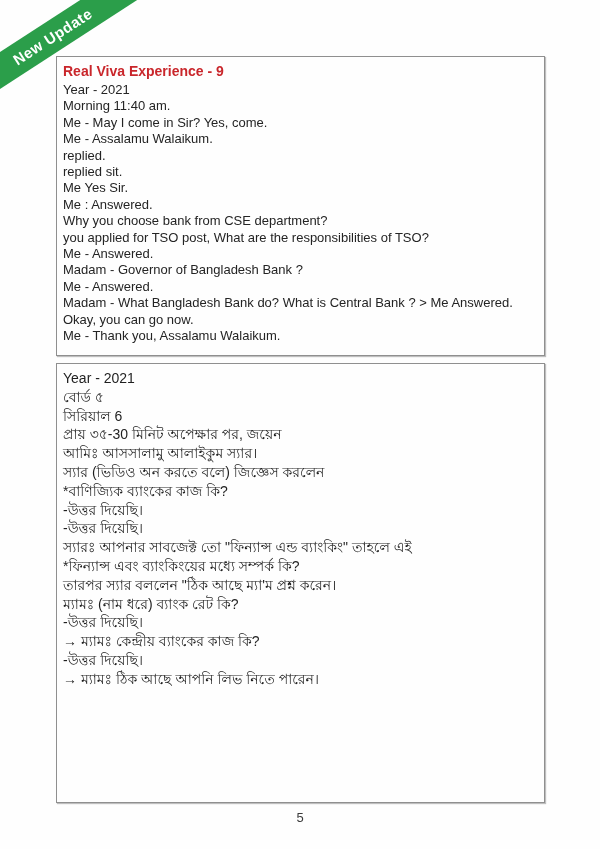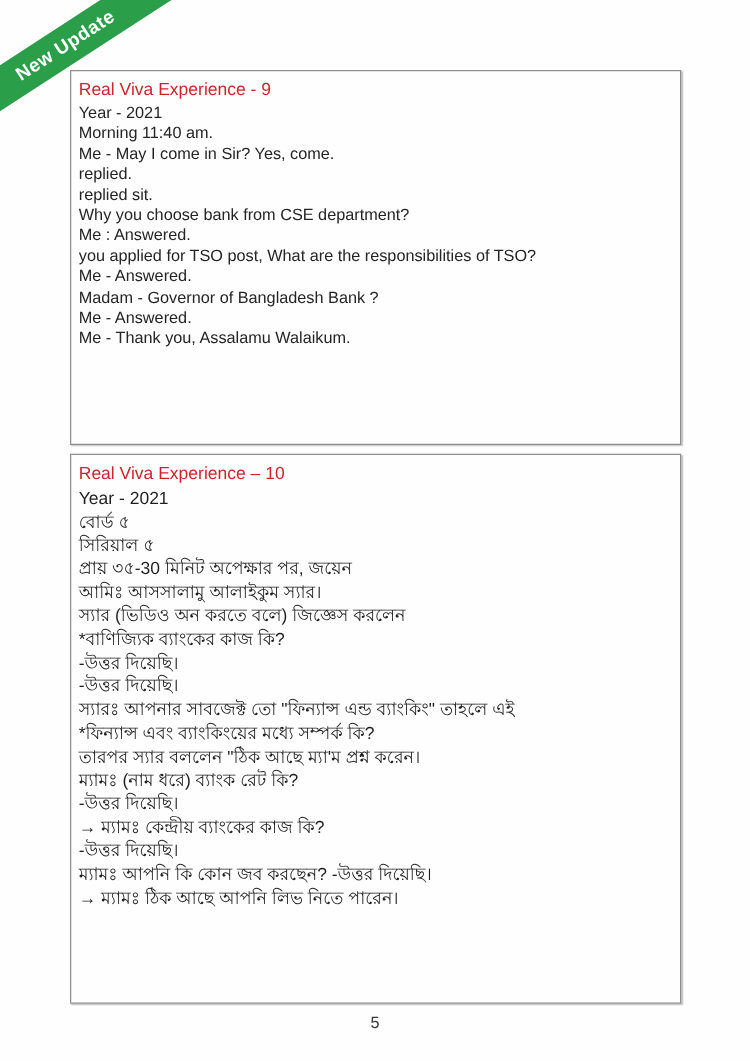--- a/index.html
+++ b/index.html
@@ -46,21 +46,21 @@
     background: #fefefe;
     box-sizing: border-box;
     padding: 5px 8px 4px 6px;
     overflow: hidden;
   }
   .box1 { top: 56px;  height: 300px; }
   .box2 { top: 363px; height: 440px; }
   .box h2 {
     margin: 0 0 2px 0;
     font-size: 14px;
-    font-weight: normal;
+    font-weight: bold;
     color: #c9262b;
     line-height: 18px;
   }
   .box1 .line {
     font-size: 13px;
     line-height: 16.4px;
     color: #242424;
     white-space: nowrap;
   }
   .box2 .line {
@@ -87,51 +87,53 @@
   <div class="ribbon">
     <span>New Update</span>
   </div>
 
   <section class="box box1">
     <h2>Real Viva Experience - 9</h2>
     <div>
         <div class="line">Year - 2021</div>
         <div class="line">Morning 11:40 am.</div>
         <div class="line">Me - May I come in Sir? Yes, come.</div>
+        <div class="line">Me - Assalamu Walaikum.</div>
         <div class="line">replied.</div>
         <div class="line">replied sit.</div>
+        <div class="line">Me Yes Sir.</div>
+        <div class="line">Me : Answered.</div>
         <div class="line">Why you choose bank from CSE department?</div>
-        <div class="line">Me : Answered.</div>
         <div class="line">you applied for TSO post, What are the responsibilities of TSO?</div>
         <div class="line">Me - Answered.</div>
         <div class="line">Madam - Governor of Bangladesh Bank ?</div>
         <div class="line">Me - Answered.</div>
+        <div class="line">Madam - What Bangladesh Bank do? What is Central Bank ? &gt; Me Answered.</div>
+        <div class="line">Okay, you can go now.</div>
         <div class="line">Me - Thank you, Assalamu Walaikum.</div>
       </div>
   </section>
 
   <section class="box box2">
-    <h2>Real Viva Experience – 10</h2>
     <div>
         <div class="line">Year - 2021</div>
         <div class="line">বোর্ড ৫</div>
-        <div class="line">সিরিয়াল ৫</div>
+        <div class="line">সিরিয়াল 6</div>
         <div class="line">প্রায় ৩৫-30 মিনিট অপেক্ষার পর, জয়েন</div>
         <div class="line">আমিঃ আসসালামু আলাইকুম স্যার।</div>
         <div class="line">স্যার (ভিডিও অন করতে বলে) জিজ্ঞেস করলেন</div>
         <div class="line">*বাণিজ্যিক ব্যাংকের কাজ কি?</div>
         <div class="line">-উত্তর দিয়েছি।</div>
         <div class="line">-উত্তর দিয়েছি।</div>
         <div class="line">স্যারঃ আপনার সাবজেক্ট তো "ফিন্যান্স এন্ড ব্যাংকিং" তাহলে এই</div>
         <div class="line">*ফিন্যান্স এবং ব্যাংকিংয়ের মধ্যে সম্পর্ক কি?</div>
         <div class="line">তারপর স্যার বললেন "ঠিক আছে ম্যা'ম প্রশ্ন করেন।</div>
         <div class="line">ম্যামঃ (নাম ধরে) ব্যাংক রেট কি?</div>
         <div class="line">-উত্তর দিয়েছি।</div>
         <div class="line">→ ম্যামঃ কেন্দ্রীয় ব্যাংকের কাজ কি?</div>
         <div class="line">-উত্তর দিয়েছি।</div>
-        <div class="line">ম্যামঃ আপনি কি কোন জব করছেন? -উত্তর দিয়েছি।</div>
         <div class="line">→ ম্যামঃ ঠিক আছে আপনি লিভ নিতে পারেন।</div>
       </div>
   </section>
 
   <div class="pagenum">5</div>
 
 </div>
 
 </body></html>

